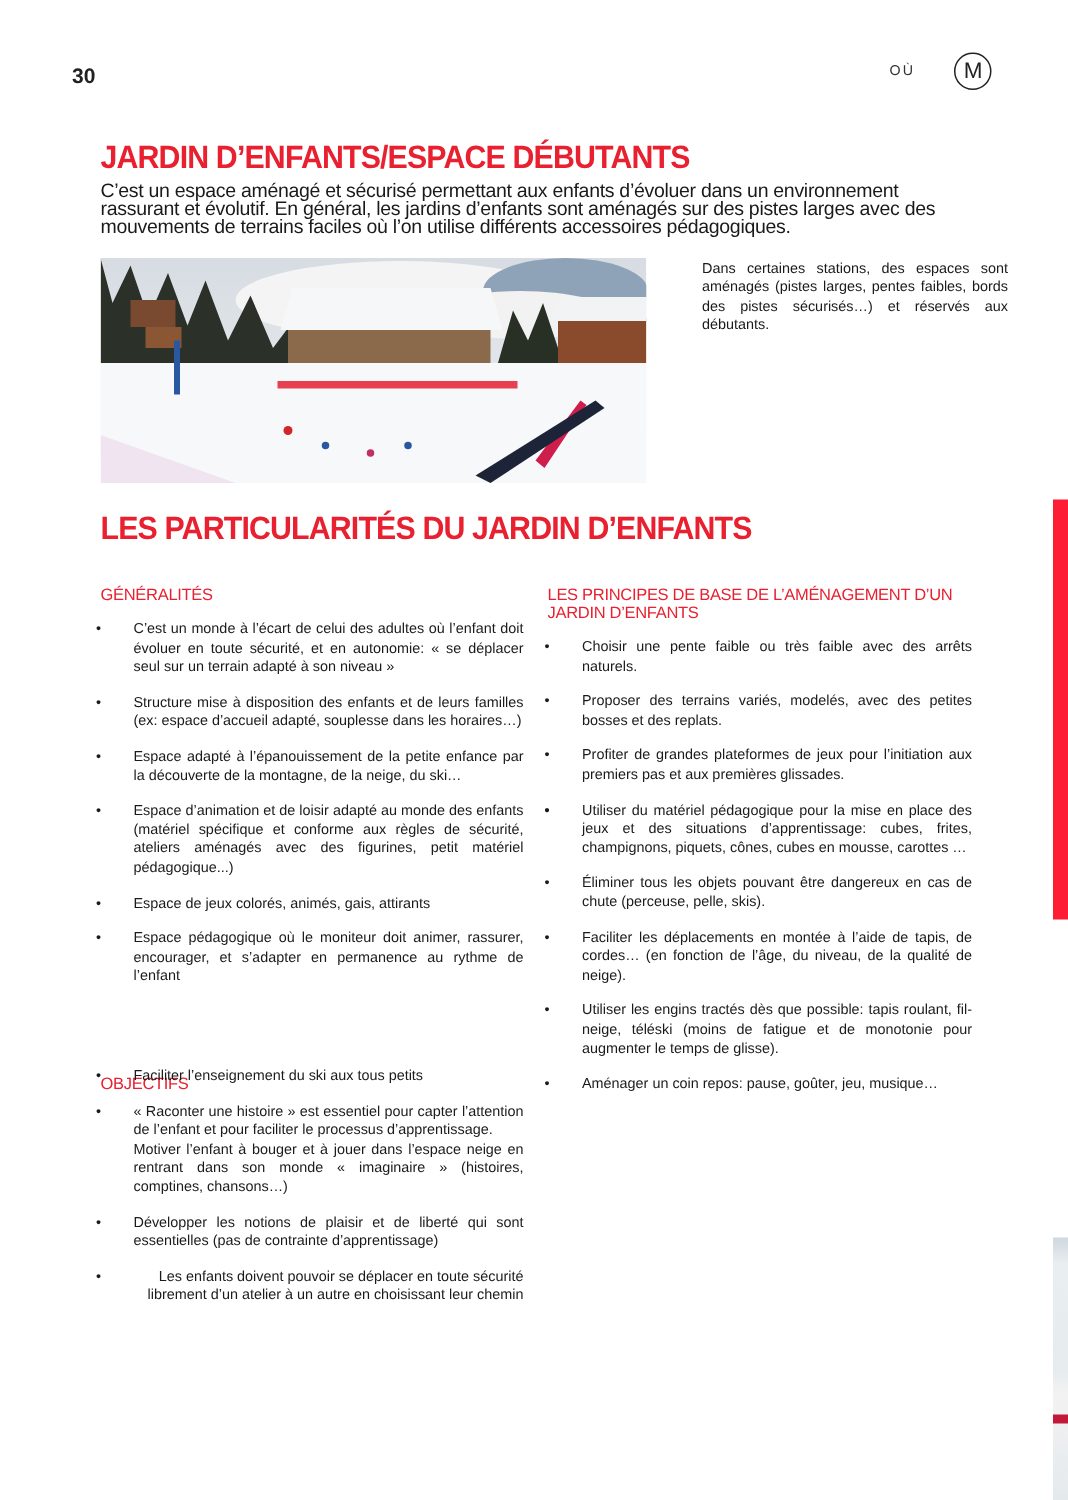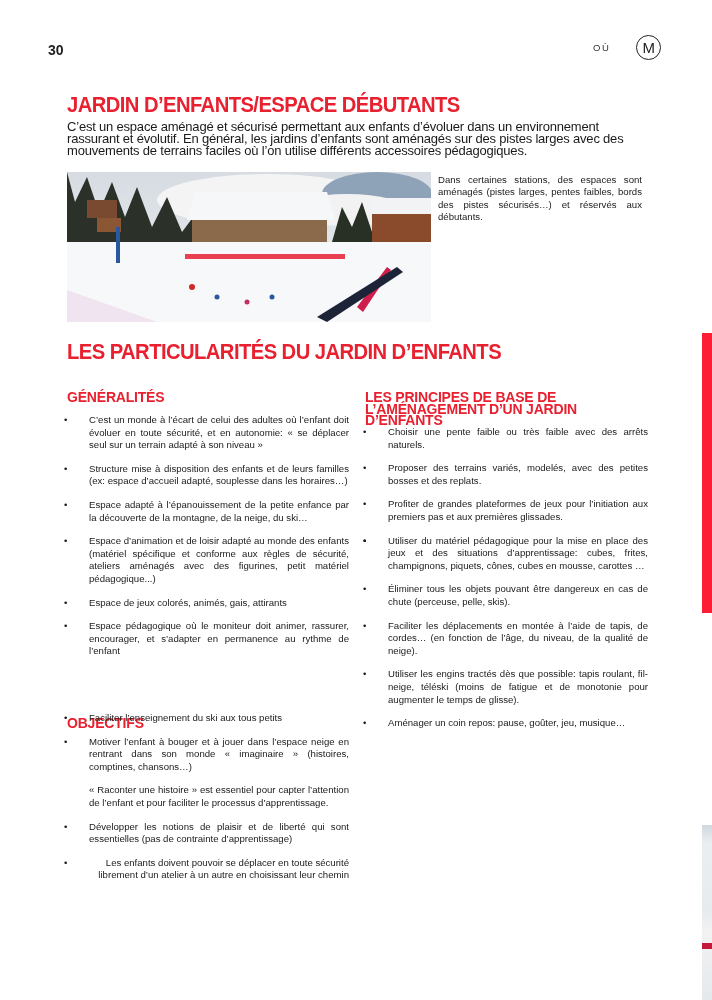--- a/index.html
+++ b/index.html
@@ -8,22 +8,22 @@
     background: #ffffff; color: #1a1a1a;
     font-family: "Liberation Sans", sans-serif;
   }
   .page-num { position: absolute; left: 48px; top: 42px; font-size: 14px; font-weight: bold; color: #222; }
   .logo { position: absolute; left: 593px; top: 35px; display: flex; align-items: center; gap: 26px; }
   .logo-text { font-size: 9.5px; letter-spacing: 1.5px; color: #333; }
   .logo-circle { width: 25px; height: 25px; border: 1.4px solid #222; border-radius: 50%; display: flex; align-items: center; justify-content: center; font-size: 15px; color: #222; box-sizing: border-box; }
   .h1 { position: absolute; left: 67px; font-size: 21.5px; font-weight: bold; color: #e8202f; letter-spacing: -0.6px; transform: scaleX(0.94); transform-origin: left; white-space: nowrap; margin: 0; }
   .intro { position: absolute; left: 67px; top: 121px; width: 582px; font-size: 13px; line-height: 12.2px; letter-spacing: -0.2px; margin: 0; }
   .photo { position: absolute; left: 67px; top: 172px; width: 364px; height: 150px; overflow: hidden; }
-  .side-text { position: absolute; left: 438px; top: 174px; width: 204px; font-size: 9.6px; line-height: 12.3px; text-align: justify; margin: 0; }
-  .sub { position: absolute; font-size: 14px; font-weight: bold; color: #e8202f; line-height: 11.5px; letter-spacing: -0.2px; }
+  .side-text { position: absolute; left: 468px; top: 174px; width: 204px; font-size: 9.6px; line-height: 12.3px; text-align: justify; margin: 0; }
+  .sub { position: absolute; font-size: 11px; font-weight: normal; color: #e8202f; line-height: 11.5px; letter-spacing: -0.2px; }
   .list { position: absolute; margin: 0; padding: 0; list-style: none; font-size: 9.6px; line-height: 12.6px; }
   .list li { position: relative; padding-left: 26px; text-align: justify; }
   .list li .bullet { position: absolute; left: 1px; top: 0; }
   .list p { margin: 0; }
   .red-bar { position: absolute; left: 702px; top: 333px; width: 10px; height: 280px; background: #fd1d35; }
   .img-strip { position: absolute; left: 702px; top: 825px; width: 10px; height: 175px;
     background: linear-gradient(180deg, #cfd8de 0%, #e9eef1 10%, #e6ebee 50%, #f2f2f2 60%, #e4e9ec 100%); }
   .img-strip .mark { position: absolute; left: 0; top: 118px; width: 10px; height: 6px; background: #c2183a; }
 </style>
 </head>
@@ -83,22 +83,22 @@
   <li style="margin-bottom:11px;"><span class="bullet">•</span><span>Espace d’animation et de loisir adapté au monde des enfants (matériel spécifique et conforme aux règles de sécurité, ateliers aménagés avec des figurines, petit matériel pédagogique...)</span></li>
   <li style="margin-bottom:11px;"><span class="bullet">•</span><span>Espace de jeux colorés, animés, gais, attirants</span></li>
   <li><span class="bullet">•</span><span>Espace pédagogique où le moniteur doit animer, rassurer, encourager, et s’adapter en permanence au rythme de l’enfant</span></li>
 </ul>
 
 <div class="sub" style="left:67px; top:718px;">OBJECTIFS</div>
 <ul class="list" style="left:63px; top:712px; width:286px;">
   <li style="margin-bottom:11px;"><span class="bullet">•</span><span>Faciliter l’enseignement du ski aux tous petits</span></li>
   <li style="margin-bottom:11px;">
       <span class="bullet">•</span>
+      <p style="margin-top:11px;">« Raconter une histoire » est essentiel pour capter l’attention de l’enfant et pour faciliter le processus d’apprentissage.</p>
       <p>Motiver l’enfant à bouger et à jouer dans l’espace neige en rentrant dans son monde « imaginaire » (histoires, comptines, chansons…)</p>
-      <p style="margin-top:11px;">« Raconter une histoire » est essentiel pour capter l’attention de l’enfant et pour faciliter le processus d’apprentissage.</p>
     </li>
   <li style="margin-bottom:11px;"><span class="bullet">•</span><span>Développer les notions de plaisir et de liberté qui sont essentielles (pas de contrainte d’apprentissage)</span></li>
   <li>
       <span class="bullet">•</span>
       <p style="margin-top:11px; margin-left:-2px; text-align:right;">Les enfants doivent pouvoir se déplacer en toute sécurité librement d’un atelier à un autre en choisissant leur chemin</p>
     </li>
 </ul>
 
 <div class="sub" style="left:365px; top:392px; width:290px;">LES PRINCIPES DE BASE DE L’AMÉNAGEMENT D’UN JARDIN D’ENFANTS</div>
 <ul class="list" style="left:362px; top:426px; width:286px;">

